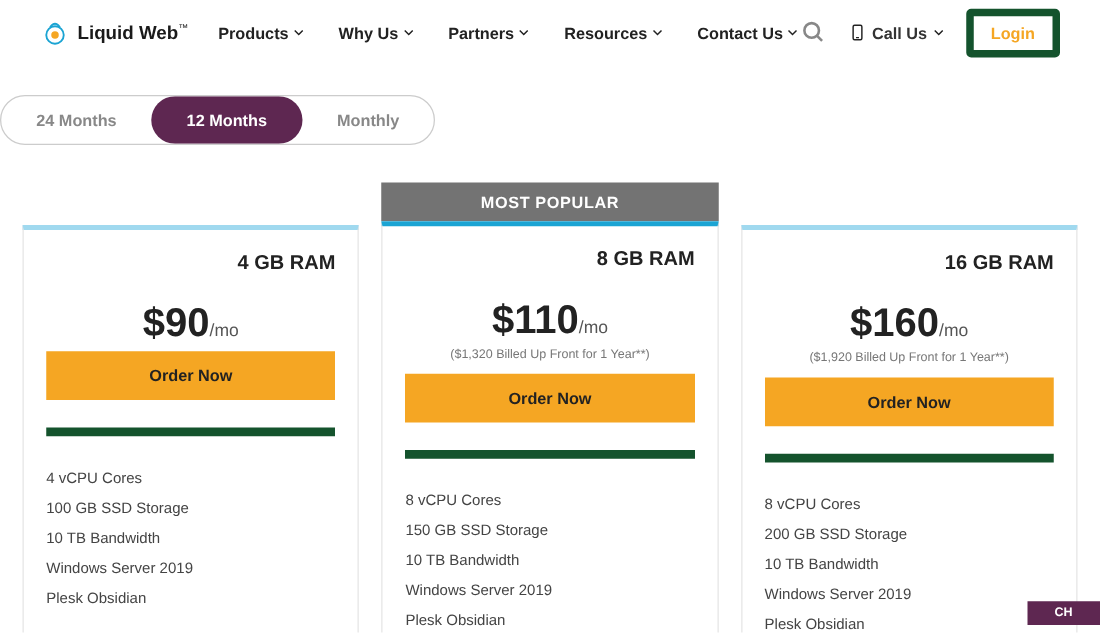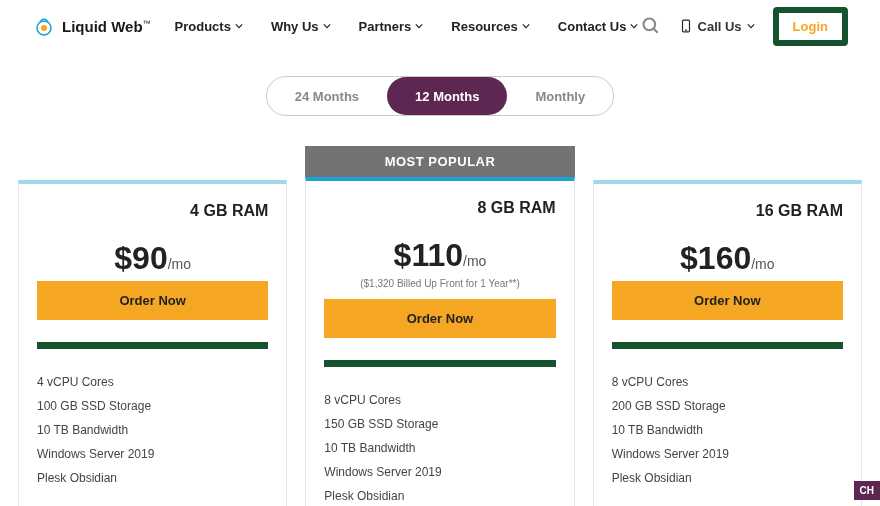--- a/index.html
+++ b/index.html
@@ -9,40 +9,40 @@
 .logo-icon { width: 24px; height: 24px; }
 .logo-text { font-size: 15px; font-weight: 600; color: #1a1a1a; }
 .logo-text sup { font-size: 8px; font-weight: 400; }
 .nav { display: flex; gap: 28px; flex: 1; }
 .nav-item { display: flex; align-items: center; gap: 4px; font-size: 13px; font-weight: 600; color: #222; cursor: pointer; }
 .chev { width: 8px; height: 8px; }
 .header-right { display: flex; align-items: center; gap: 18px; }
 .search-icon { width: 20px; height: 20px; color: #888; cursor: pointer; }
 .callus { display: flex; align-items: center; gap: 5px; font-size: 13px; font-weight: 600; cursor: pointer; }
 .login-btn { border: 6px solid #14532d; color: #f5a623; background: #fff; padding: 6px 14px; border-radius: 4px; font-size: 13px; font-weight: 600; cursor: pointer; }
-.tabs { display: flex; justify-content: center; margin-top: 24px; }
+.tabs { display: flex; margin-top: 24px; }
 .tabs-pill { display: flex; border: 1px solid #ccc; border-radius: 22px; overflow: hidden; height: 40px; }
 .tab { padding: 0 28px; display: flex; align-items: center; font-size: 13px; font-weight: 600; color: #888; cursor: pointer; }
 .tab.active { background: #5e2751; color: #fff; border-radius: 22px; }
 .plans { display: flex; gap: 18px; padding: 0 18px; margin-top: 30px; }
 .plan-wrap { flex: 1; display: flex; flex-direction: column; }
 .popular-badge { background: #737373; color: #fff; text-align: center; font-size: 13px; font-weight: 600; padding: 8px 0; letter-spacing: 0.5px; }
 .popular-spacer { height: 34px; }
 .plan { border: 1px solid #e5e5e5; border-top: 4px solid #a0d9ef; background: #fff; flex: 1; padding: 18px 18px 0 18px; display: flex; flex-direction: column; }
 .plan.popular { border-top: 4px solid #1ba4d3; }
 .plan-title { text-align: right; font-size: 16px; font-weight: 700; color: #222; margin-bottom: 20px; }
 .plan-price { text-align: center; margin-bottom: 4px; }
 .price-main { font-size: 32px; font-weight: 700; color: #222; }
 .price-suffix { font-size: 14px; color: #555; }
 .billed { text-align: center; font-size: 10px; color: #777; margin-bottom: 10px; }
 .order-btn { background: #f5a623; color: #222; border: none; padding: 12px 0; font-size: 13px; font-weight: 700; cursor: pointer; margin-bottom: 22px; width: 100%; }
 .feature-list { border-top: 7px solid #14532d; padding-top: 21px; }
 .feature { font-size: 12px; color: #444; padding: 5px 0; }
 .backup-row { border-top: 1px solid #eee; margin-top: 10px; padding-top: 12px; font-size: 11.5px; font-weight: 700; color: #1ba4d3; }
-.chat-tab { position: absolute; right: 0; bottom: 6px; background: #5e2751; color: #fff; font-size: 10px; font-weight: 700; padding: 4px 6px; }
+.chat-tab { position: absolute; right: 0; bottom: 6px; background: #5e2751; color: #fff; font-size: 10px; font-weight: 700; padding: 4px 22px; }
 </style>
 </head>
 <body>
 
 <div class="header">
   <div class="logo">
     <svg class="logo-icon" viewBox="0 0 24 24">
         <circle cx="12" cy="14" r="7" fill="none" stroke="#1ba4d3" stroke-width="1.5"></circle>
         <path d="M8 8 Q12 2 16 8" fill="none" stroke="#1ba4d3" stroke-width="1.5"></path>
         <circle cx="12" cy="14" r="3" fill="#f5a623"></circle>
@@ -139,20 +139,21 @@
           <div class="feature">Plesk Obsidian</div>
         </div>
         <div class="backup-row">+ 100GB Acronis Cyber Backups Included</div>
       </div>
     </div>
     <div class="plan-wrap">
       <div class="popular-spacer"></div>
       <div class="plan">
         <div class="plan-title">16 GB RAM</div>
         <div class="plan-price"><span class="price-main">$160</span><span class="price-suffix">/mo</span></div>
+        <div class="billed">($1,920 Billed Up Front for 1 Year**)</div>
         <button class="order-btn">Order Now</button>
         <div class="feature-list">
           <div class="feature">8 vCPU Cores</div>
           <div class="feature">200 GB SSD Storage</div>
           <div class="feature">10 TB Bandwidth</div>
           <div class="feature">Windows Server 2019</div>
           <div class="feature">Plesk Obsidian</div>
         </div>
       </div>
     </div>

